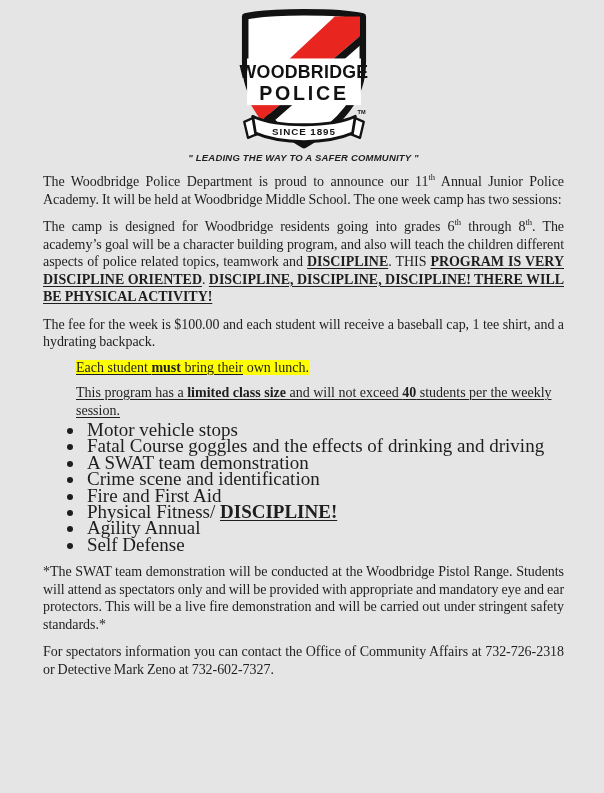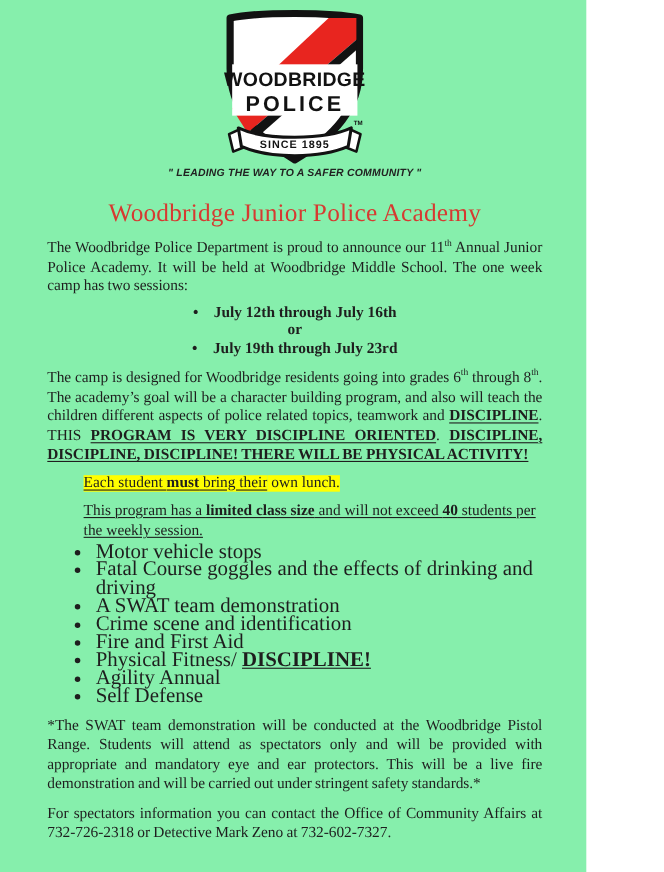--- a/index.html
+++ b/index.html
@@ -1,18 +1,18 @@
 <!DOCTYPE html>
 <html><head>
 <meta charset="utf-8">
 <style>
   html,body{margin:0;padding:0;background:#ffffff;}
   .page{
-    width:533px;height:793px;box-sizing:border-box;
-    background:#86efac;overflow:hidden;position:relative;
+    width:604px;height:793px;box-sizing:border-box;
+    background:#e5e5e5;overflow:hidden;position:relative;
     font-family:"Liberation Serif", serif;color:#1e1e1e;
   }
   .content{padding:6px 40px 0 43px;}
 
   
   .logo-wrap{text-align:center;margin-top:2px;}
   .logo-wrap svg{display:block;margin:0 auto;}
   .tagline{
     margin-top:2px;text-align:center;
     font-family:"Liberation Sans", sans-serif;
@@ -75,38 +75,27 @@
 
         <path d="M22,117 L11,122 L15,139 L25,135 Z" fill="#ffffff" stroke="#121212" stroke-width="2.5" stroke-linejoin="round"></path>
         <path d="M128,117 L139,122 L135,139 L125,135 Z" fill="#ffffff" stroke="#121212" stroke-width="2.5" stroke-linejoin="round"></path>
         <path d="M20,116 C45,128 105,128 130,116 L127,134 C100,146 50,146 23,134 Z" fill="#ffffff" stroke="#121212" stroke-width="3" stroke-linejoin="round"></path>
         <text x="75" y="136" text-anchor="middle" font-family="Liberation Sans, sans-serif" font-weight="bold" font-size="10.5" letter-spacing="1" fill="#121212">SINCE 1895</text>
         <text x="141" y="113" text-anchor="end" font-family="Liberation Sans, sans-serif" font-weight="bold" font-size="6" fill="#121212">TM</text>
       </svg>
     </div>
     <div class="tagline">" LEADING THE WAY TO A SAFER COMMUNITY "</div>
 
-    <h1 class="doc-title" style="color: rgb(214, 58, 49);">Woodbridge Junior Police Academy</h1>
 
     <p class="para"><span>The Woodbridge Police Department is proud to announce our 11</span><span class="r-sup">th</span><span> Annual Junior Police Academy. It </span><span><span class="r-w">will be held</span></span><span> at Woodbridge Middle School.  The </span><span><span class="r-w">one week</span></span><span> camp has two sessions:</span></p>
 
-    <div class="dates">
-      <div class="date-row">
-        <span class="bullet-marker"></span><span><span class="r-b">July 12th through July 16th</span></span>
-      </div>
-      <div class="date-row">
-        <span><span class="r-b"><span class="r-w">or</span></span></span>
-      </div>
-      <div class="date-row">
-        <span class="bullet-marker"></span><span><span class="r-b">July 19th through July 23rd</span></span>
-      </div>
-    </div>
 
     <p class="para"><span>The camp </span><span><span class="r-w">is designed</span></span><span> for Woodbridge residents going into grades 6</span><span class="r-sup">th</span><span> through 8</span><span class="r-sup">th</span><span>.  The academy’s goal will be a </span><span><span class="r-w">character building</span></span><span> program, and also will teach the children different aspects of police related topics, teamwork and </span><span class="r-b"><span class="r-u">DISCIPLINE</span></span><span>.  THIS </span><span class="r-b"><span class="r-u">PROGRAM IS VERY DISCIPLINE ORIENTED</span></span><span>.  </span><span class="r-b"><span class="r-u">DISCIPLINE, DISCIPLINE, DISCIPLINE! THERE WILL BE PHYSICAL ACTIVITY!</span></span></p>
 
+    <p class="para"><span>The fee for the week is $100.00 and each student will receive a baseball cap, 1 tee shirt, and a hydrating backpack.</span></p>
 
     <p class="line"><span class="r-hl"><span class="r-u"><span class="r-w">Each student </span></span></span><span class="r-hl r-b"><span class="r-u"><span class="r-w">must</span></span></span><span class="r-hl"><span class="r-u"><span class="r-w"> bring their</span></span></span><span class="r-hl"> own lunch.</span></p>
 
     <p class="line"><span><span class="r-u"><span class="r-w">This program has a </span></span></span><span class="r-b"><span class="r-u"><span class="r-w">limited class size</span></span></span><span><span class="r-u"><span class="r-w"> and will not exceed </span></span></span><span class="r-b"><span class="r-u"><span class="r-w">40</span></span></span><span><span class="r-u"><span class="r-w"> students per the weekly session.</span></span></span></p>
 
 
     <ul class="topics">
         <li><span>Motor vehicle stops</span></li>
         <li><span>Fatal Course goggles and the effects of drinking and driving</span></li>
         <li><span>A SWAT team demonstration</span></li>

